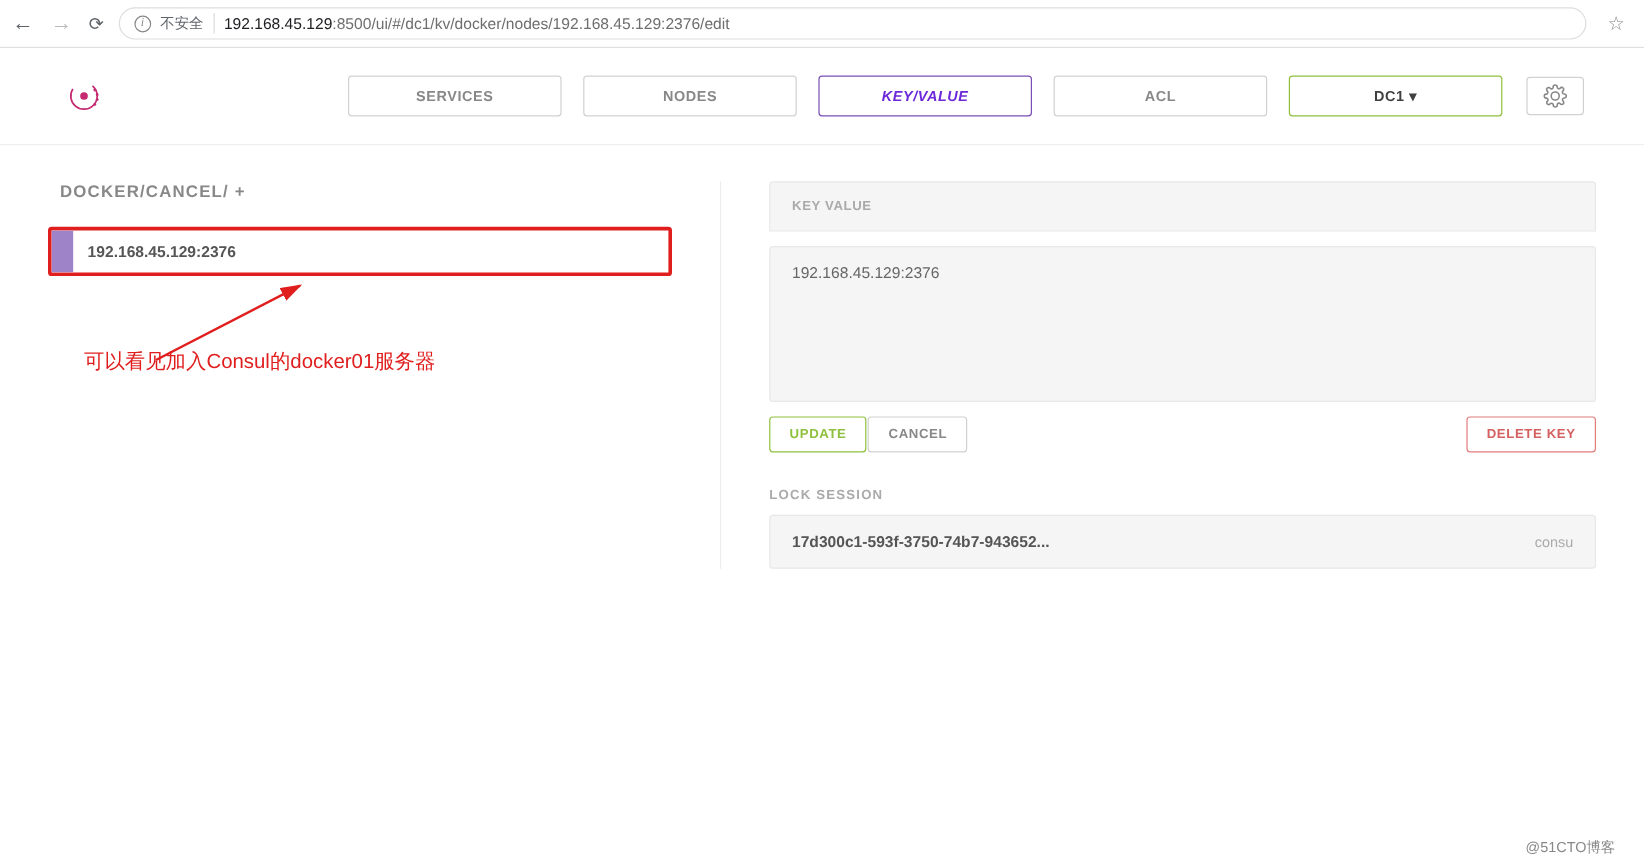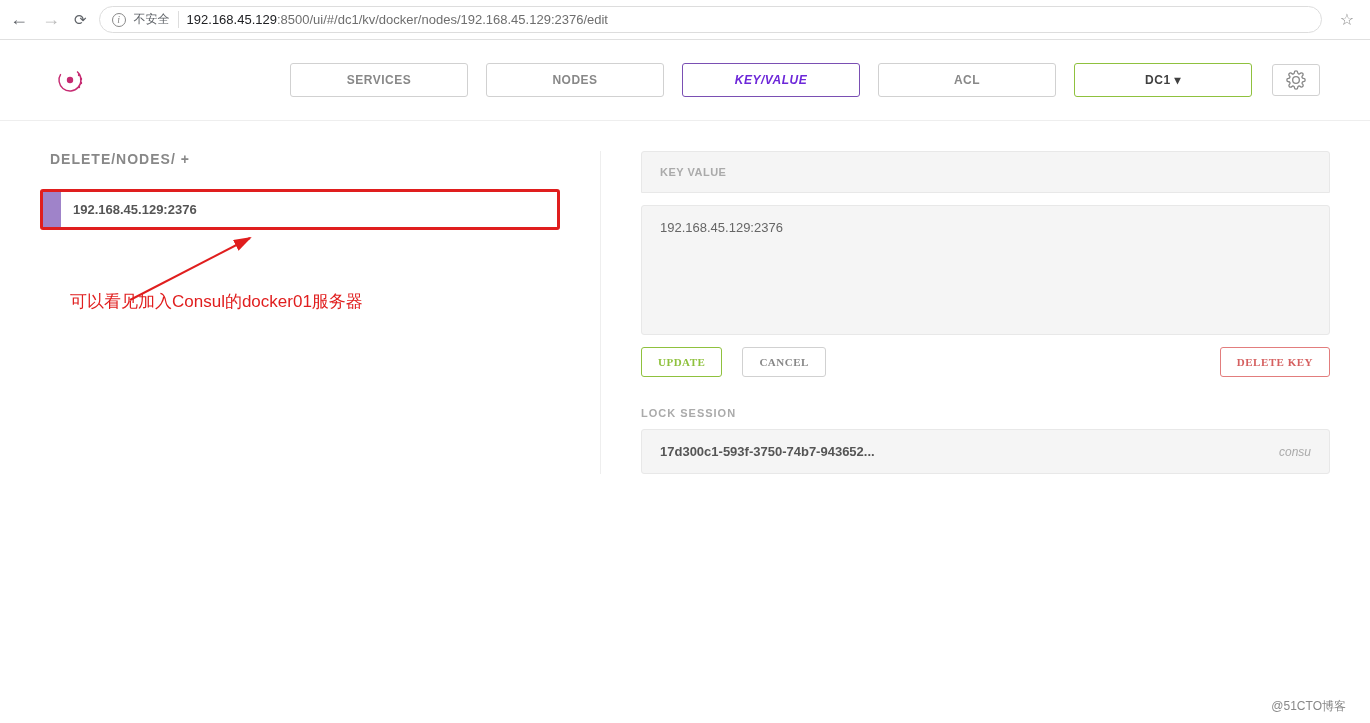--- a/index.html
+++ b/index.html
@@ -45,30 +45,30 @@
 
 .arrow-svg { position: absolute; top: -60px; left: 80px; }
 
 
 .key-header { background: #f5f5f5; border: 1px solid #e8e8e8; border-radius: 3px 3px 0 0; padding: 14px 18px; display: flex; justify-content: space-between; align-items: center; margin-bottom: 12px; }
 .key-header .title { font-size: 18px; color: #666; font-weight: 400; }
 .key-header .locked { font-size: 11px; font-weight: 700; color: #aaa; letter-spacing: 0.5px; }
 
 .value-box { background: #f5f5f5; border: 1px solid #e8e8e8; border-radius: 3px; padding: 14px 18px; min-height: 130px; font-size: 13px; color: #666; margin-bottom: 12px; }
 
-.btn-row { display: flex; gap: 20px; align-items: center; margin-bottom: 30px; font-family: Liberation Serif, serif; }
+.btn-row { display: flex; gap: 1px; align-items: center; margin-bottom: 30px; }
 .btn { padding: 8px 16px; border-radius: 3px; font-size: 11px; font-weight: 700; letter-spacing: 0.5px; cursor: pointer; }
 .btn.update { border: 1px solid #8fc13e; color: #8fc13e; background: #fff; }
 .btn.cancel { border: 1px solid #d1d1d1; color: #888; background: #fff; }
 .btn.delete { border: 1px solid #e27d7d; color: #d56060; background: #fff; margin-left: auto; }
 
 .section-label { font-size: 11px; font-weight: 700; color: #aaa; letter-spacing: 1px; margin-bottom: 10px; }
 .session-item { background: #f5f5f5; border: 1px solid #e8e8e8; border-radius: 3px; padding: 14px 18px; display: flex; justify-content: space-between; align-items: center; }
 .session-item .sid2 { font-size: 13px; font-weight: 700; color: #555; }
-.session-item .sname { font-size: 12px; color: #aaa; font-style: italic; }
+.session-item .sname { font-size: 12px; color: #aaa; }
 
 .watermark { position: fixed; bottom: 8px; right: 24px; font-size: 12px; color: #888; }
 </style>
 </head>
 <body>
 
 <div class="browser-bar">
   <div class="nav-controls">
     <span class="arrow">←</span>
     <span class="arrow disabled">→</span>
@@ -107,21 +107,21 @@
     <div class="gear-btn">
       <svg width="20" height="20" viewBox="0 0 24 24">
         <path fill="none" stroke="#888" stroke-width="1.6" d="M12 8a4 4 0 100 8 4 4 0 000-8z"></path>
         <path fill="none" stroke="#888" stroke-width="1.6" d="M19.4 15a1.7 1.7 0 00.3 1.8l.1.1a2 2 0 11-2.8 2.8l-.1-.1a1.7 1.7 0 00-1.8-.3 1.7 1.7 0 00-1 1.5V21a2 2 0 11-4 0v-.1a1.7 1.7 0 00-1.1-1.5 1.7 1.7 0 00-1.8.3l-.1.1a2 2 0 11-2.8-2.8l.1-.1a1.7 1.7 0 00.3-1.8 1.7 1.7 0 00-1.5-1H3a2 2 0 110-4h.1a1.7 1.7 0 001.5-1.1 1.7 1.7 0 00-.3-1.8l-.1-.1a2 2 0 112.8-2.8l.1.1a1.7 1.7 0 001.8.3H9a1.7 1.7 0 001-1.5V3a2 2 0 114 0v.1a1.7 1.7 0 001 1.5 1.7 1.7 0 001.8-.3l.1-.1a2 2 0 112.8 2.8l-.1.1a1.7 1.7 0 00-.3 1.8V9a1.7 1.7 0 001.5 1H21a2 2 0 110 4h-.1a1.7 1.7 0 00-1.5 1z"></path>
       </svg>
     </div>
   </div>
 
   <div class="content">
     <div class="left-col">
-      <div class="breadcrumb">DELETE/NODES/ +</div>
+      <div class="breadcrumb">DOCKER/CANCEL/ +</div>
       <div class="key-item">
         <div class="bar"></div>
         <div class="label">192.168.45.129:2376</div>
       </div>
       <div class="annotation">
         <svg class="arrow-svg" width="150" height="80">
           <defs>
               <marker id="ah" markerWidth="10" markerHeight="10" refX="8" refY="3" orient="auto">
                 <path d="M0,0 L0,6 L9,3 z" fill="#e01e1e"></path>
               </marker>

